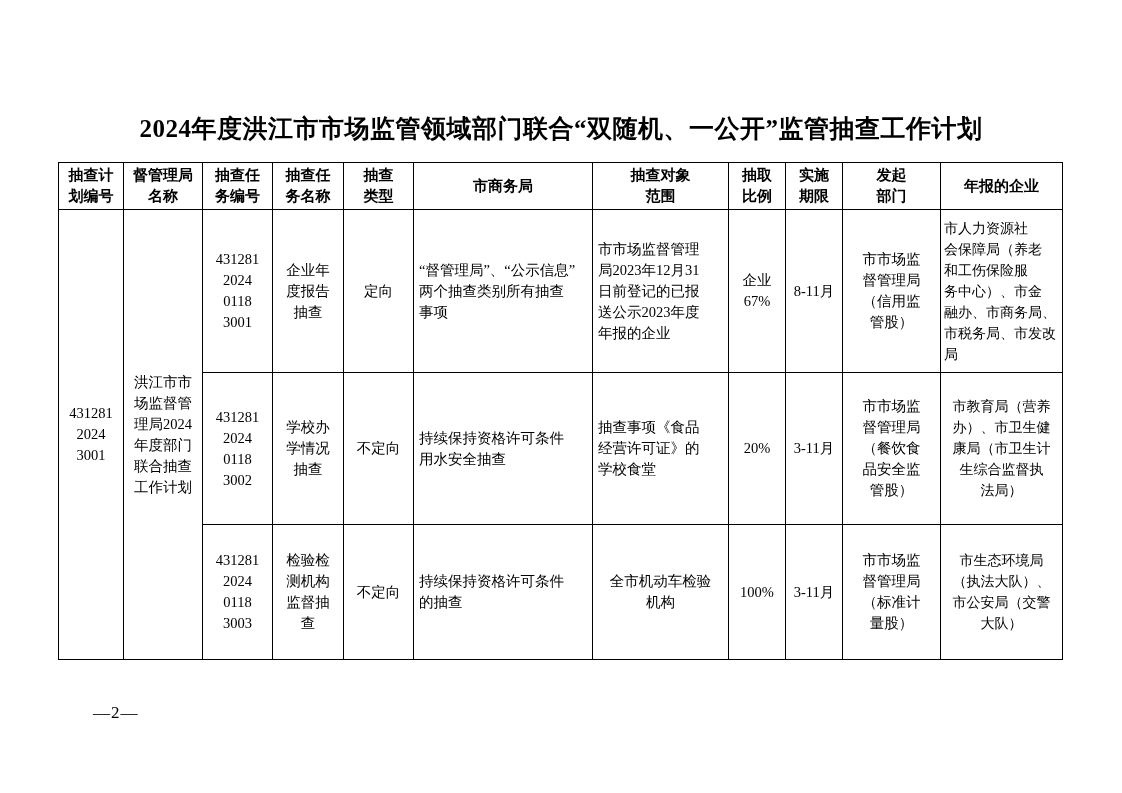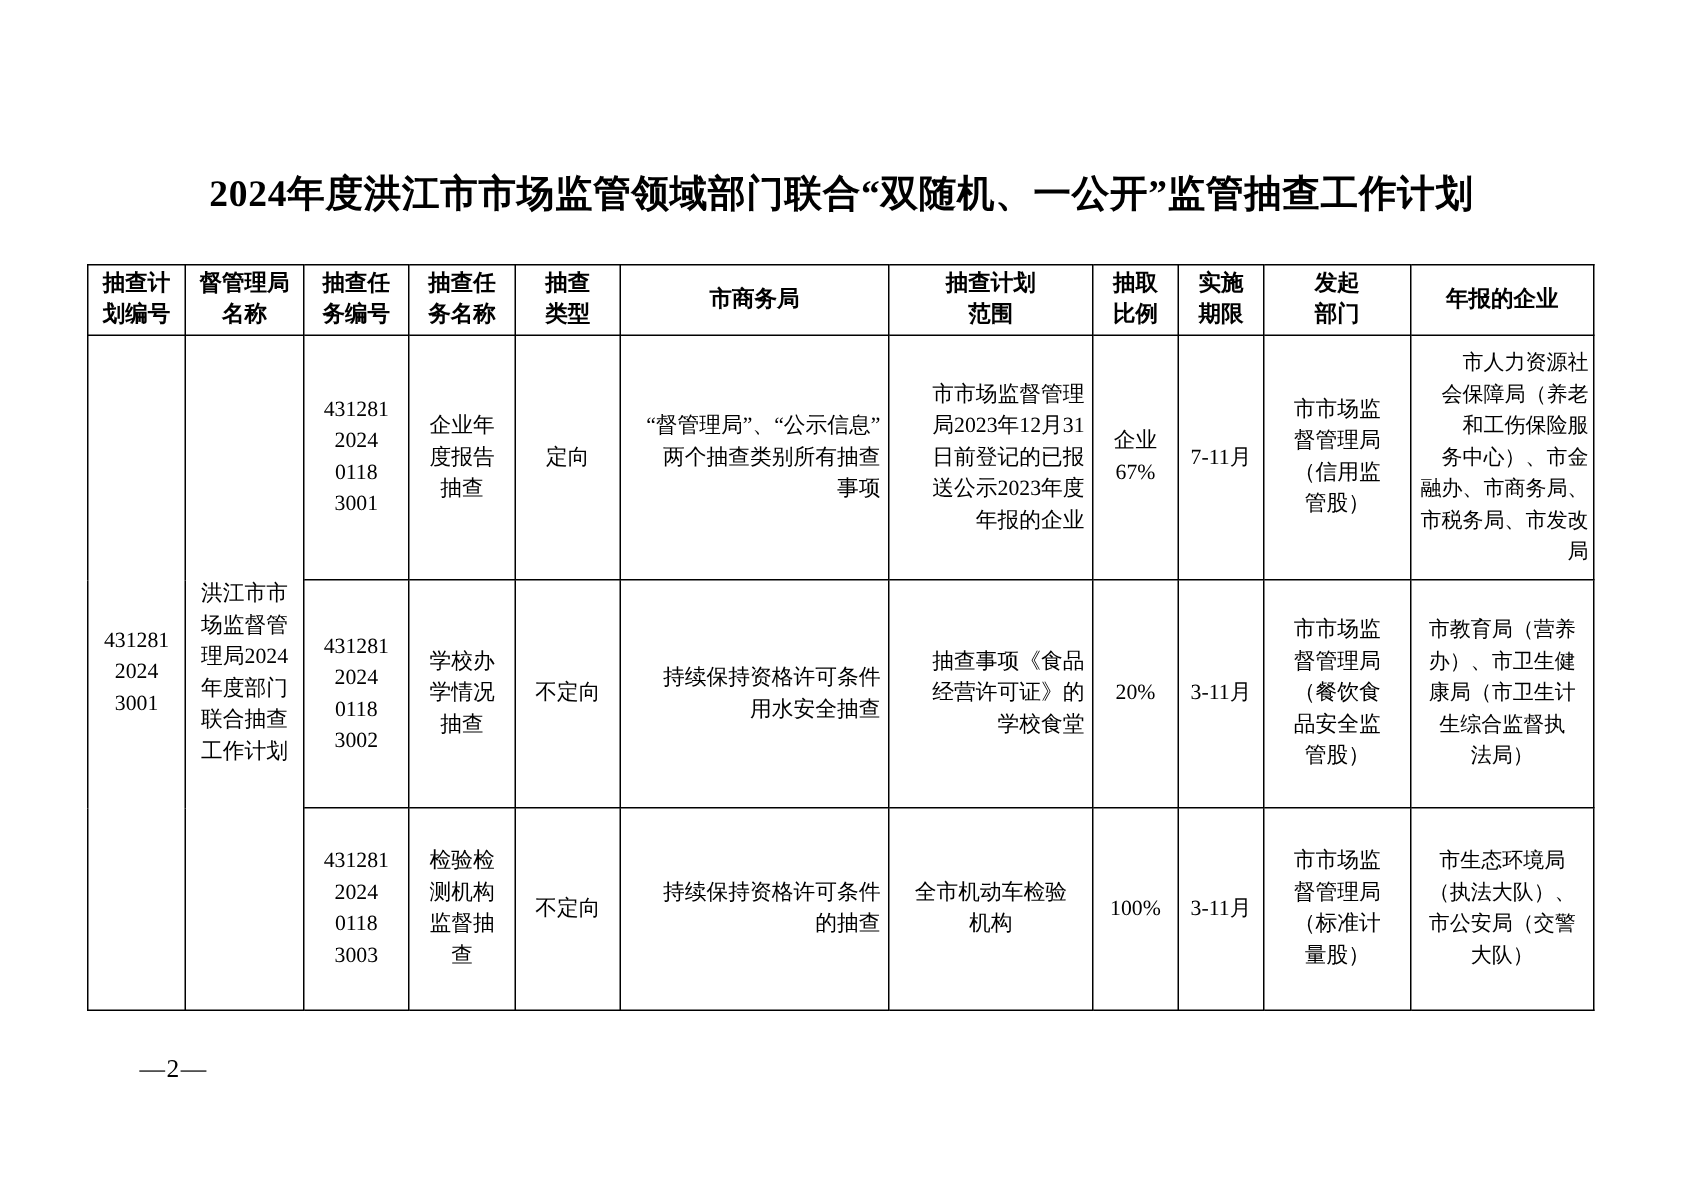--- a/index.html
+++ b/index.html
@@ -23,21 +23,21 @@
     width: 100%;
     text-align: center;
     font-size: 25px;
     font-weight: bold;
     letter-spacing: 0.5px;
     white-space: nowrap;
   }
   table.doc-table {
     position: absolute;
     left: 58px;
-    top: 176px;
+    top: 162px;
     width: 1004px;
     border-collapse: collapse;
     table-layout: fixed;
   }
   .doc-table th, .doc-table td {
     border: 1.5px solid #000000;
     padding: 2px 5px;
     font-size: 14.5px;
     line-height: 21px;
     vertical-align: middle;
@@ -47,21 +47,21 @@
     overflow: hidden;
   }
   .doc-table th {
     font-weight: bold;
     font-size: 15px;
   }
   .doc-table thead tr { height: 47px; }
   .doc-table tbody tr.r1 { height: 163px; }
   .doc-table tbody tr.r2 { height: 152px; }
   .doc-table tbody tr.r3 { height: 135px; }
-  .doc-table td.left { text-align: right; }
+  .doc-table td.left { text-align: left; }
   .doc-table td.tight { padding: 1px 3px; font-size: 14px; }
   .page-number {
     position: absolute;
     left: 93px;
     top: 703px;
     font-size: 17px;
     letter-spacing: 1px;
   }
 </style>
 </head>
@@ -91,21 +91,21 @@
 划编号</th>
         <th>督管理局
 名称</th>
         <th>抽查任
 务编号</th>
         <th>抽查任
 务名称</th>
         <th>抽查
 类型</th>
         <th>市商务局</th>
-        <th>抽查计划
+        <th>抽查对象
 范围</th>
         <th>抽取
 比例</th>
         <th>实施
 期限</th>
         <th>发起
 部门</th>
         <th>年报的企业</th>
       </tr>
     </thead>
@@ -131,21 +131,21 @@
         <td class="left">“督管理局”、“公示信息”
 两个抽查类别所有抽查
 事项</td>
         <td class="left">市市场监督管理
 局2023年12月31
 日前登记的已报
 送公示2023年度
 年报的企业</td>
         <td>企业
 67%</td>
-        <td>7-11月</td>
+        <td>8-11月</td>
         <td>市市场监
 督管理局
 （信用监
 管股）</td>
         <td class="left tight">市人力资源社
 会保障局（养老
 和工伤保险服
 务中心）、市金
 融办、市商务局、
 市税务局、市发改

